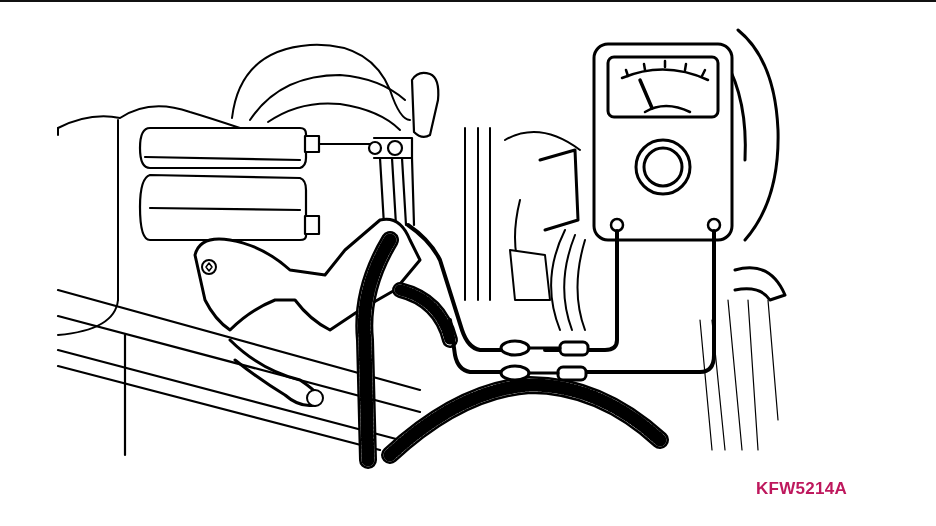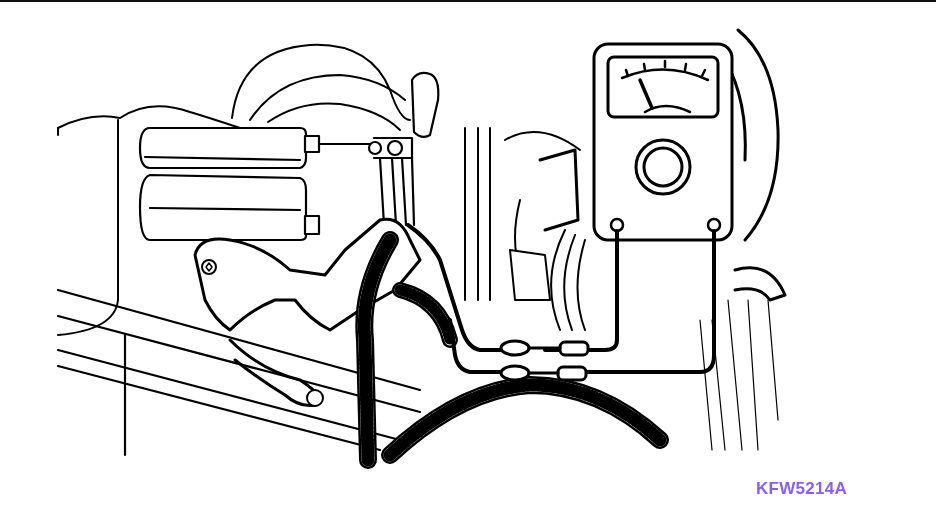--- a/index.html
+++ b/index.html
@@ -2,21 +2,21 @@
 <html><head>
 <meta charset="utf-8">
 <style>
   html, body { margin: 0; padding: 0; background: #ffffff; }
   body { width: 936px; height: 526px; position: relative; overflow: hidden; }
   .top-rule { position: absolute; left: 0; top: 0; width: 936px; height: 2px; background: #111; }
   .figure { position: absolute; left: 0; top: 0; width: 936px; height: 526px; }
   .figure-code {
     position: absolute; left: 756px; top: 479px;
     font-family: "Liberation Sans", sans-serif; font-weight: bold; font-size: 17px;
-    color: #8b5cf6; letter-spacing: 0.3px;
+    color: #be185d; letter-spacing: 0.3px;
   }
 </style>
 </head>
 <body>
 
 <div class="top-rule"></div>
 
 <svg class="figure" viewBox="0 0 936 526" fill="none" stroke="#000" stroke-linecap="round" stroke-linejoin="round">
 
   <g stroke-width="2">

